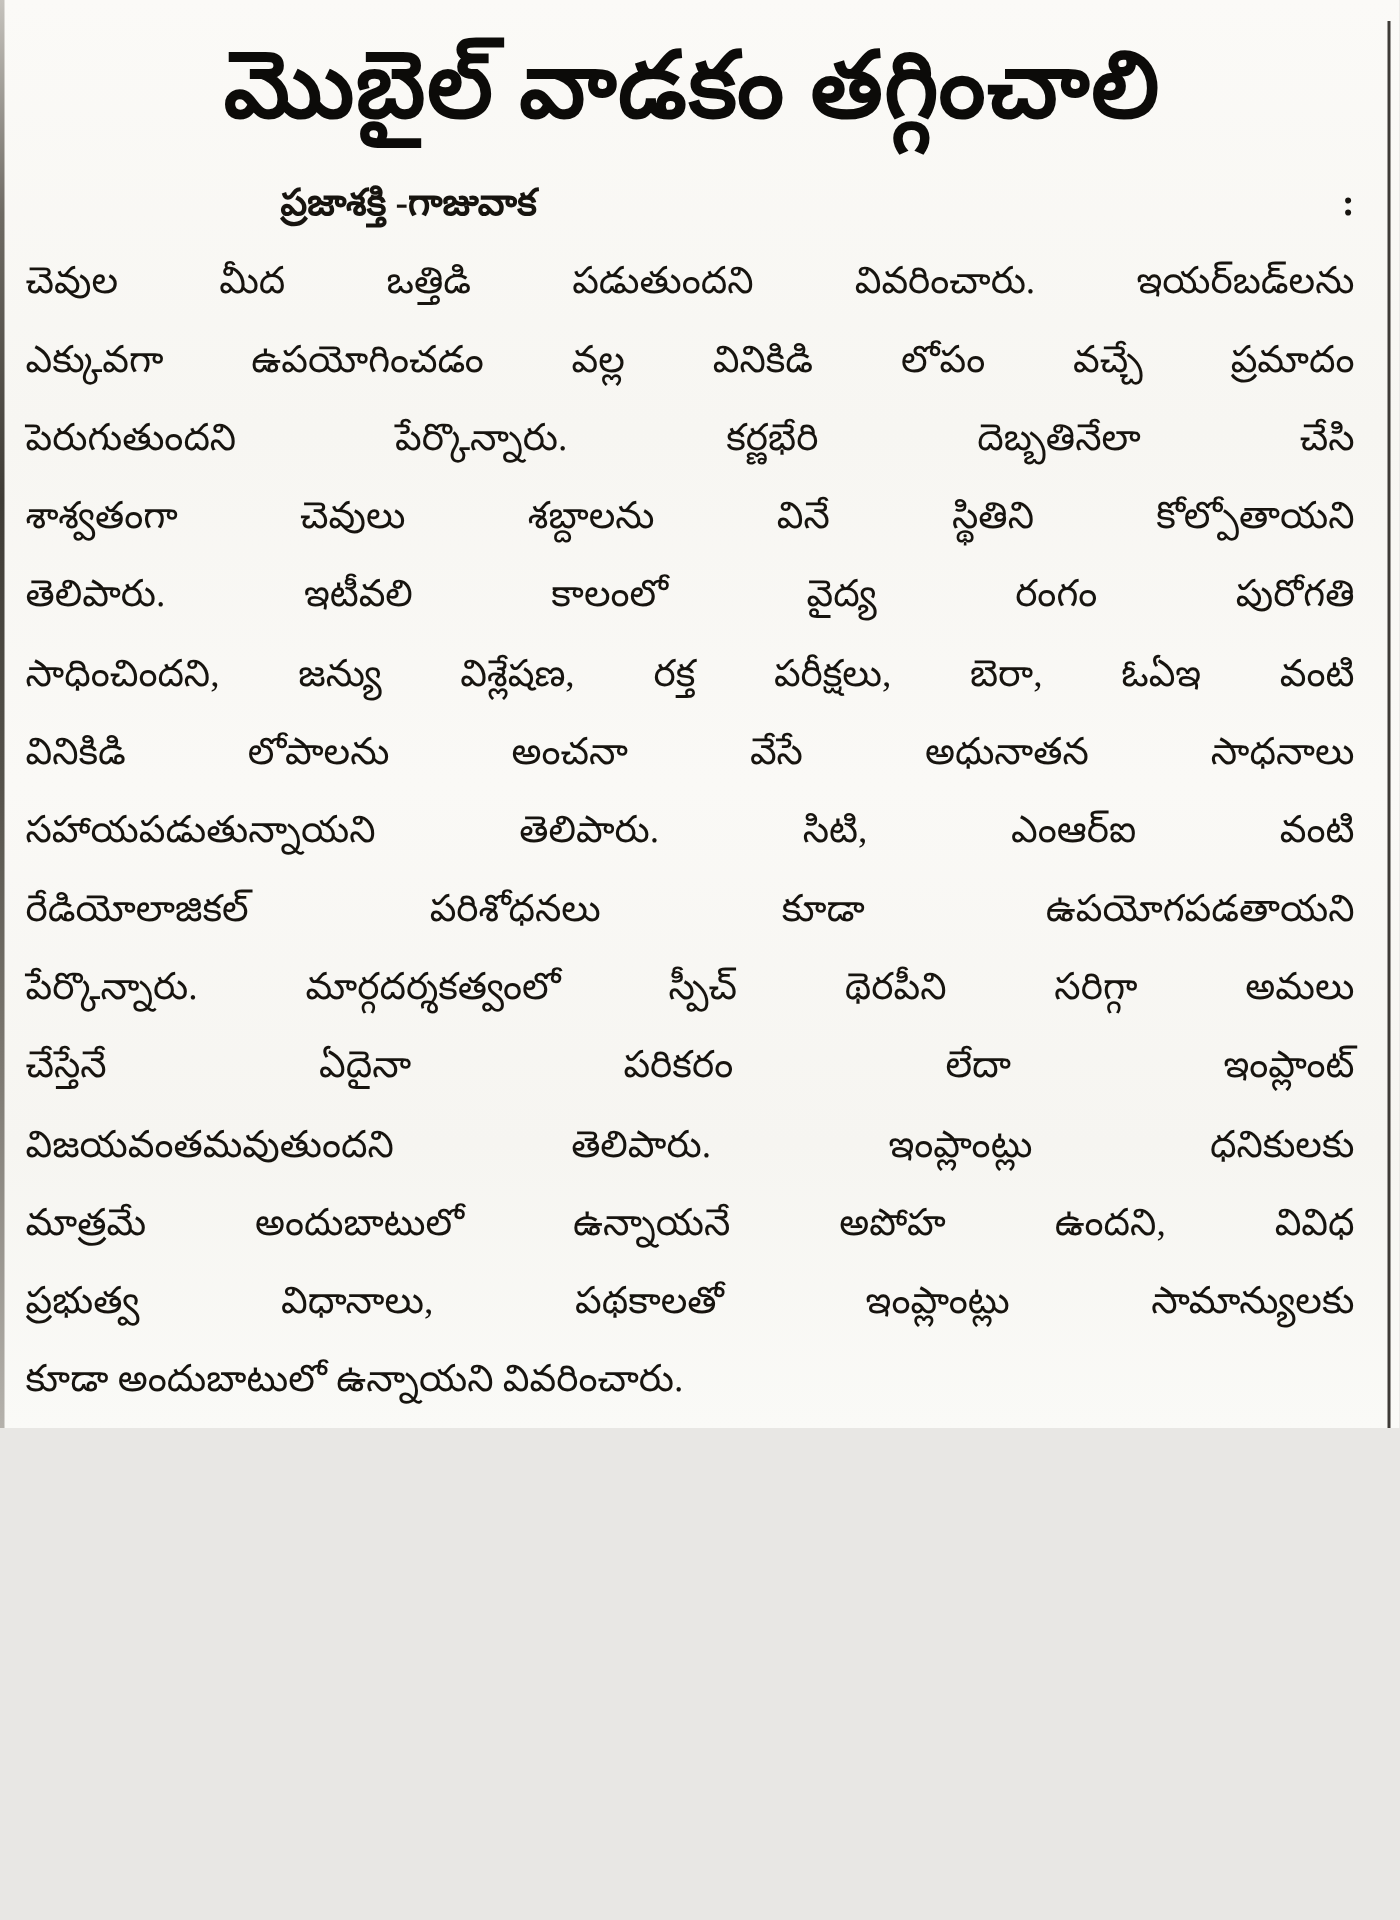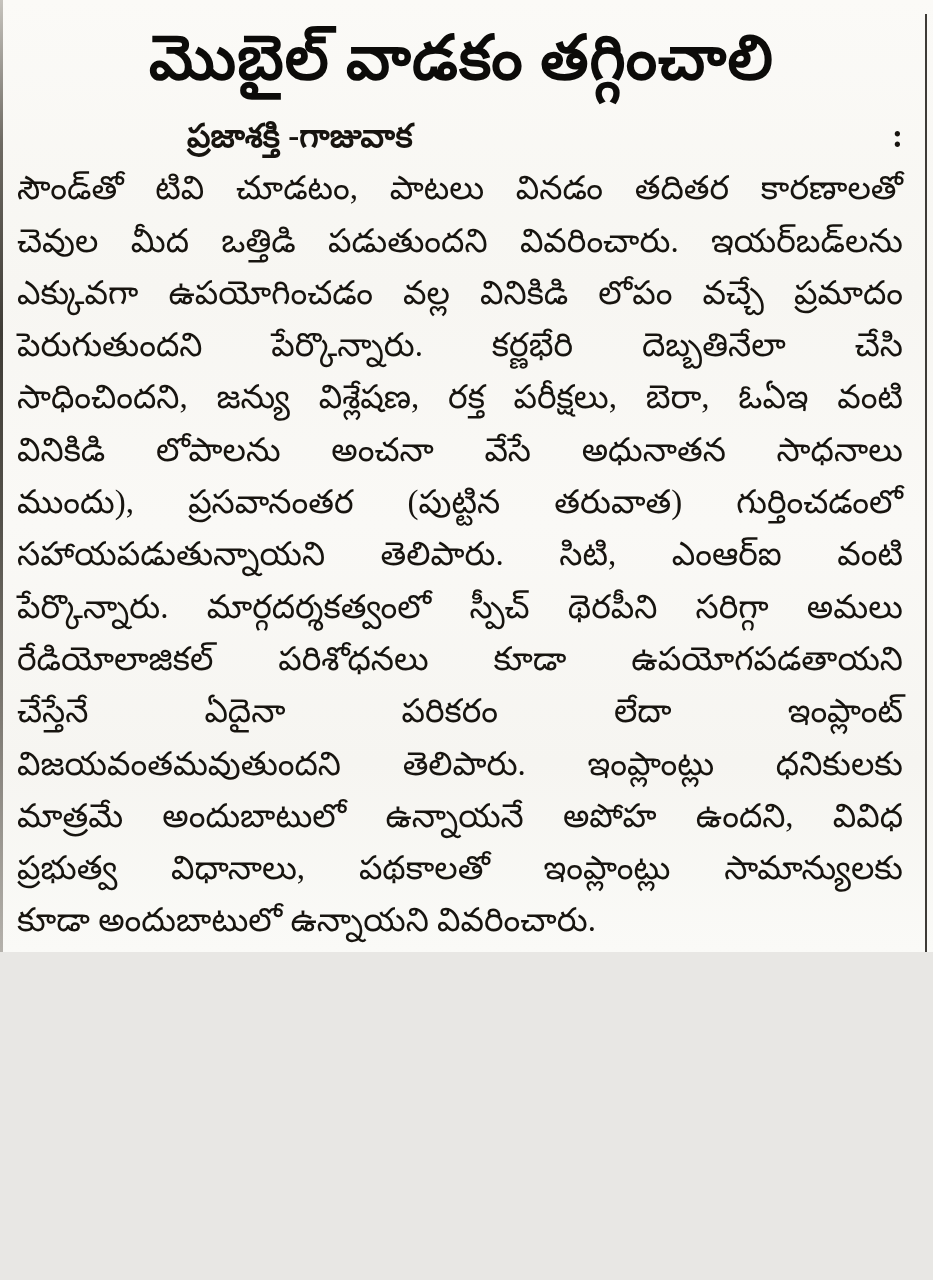--- a/index.html
+++ b/index.html
@@ -44,21 +44,21 @@
     color: #0c0b09;
     white-space: nowrap;
   }
   .article {
     position: absolute;
     left: 17px;
     right: 30px;
     top: 110px;
   }
   .line {
-    font-size: 33px;
+    font-size: 25px;
     line-height: 52.3px;
     height: 52.3px;
     overflow: visible;
     text-align: justify;
     text-align-last: justify;
     -moz-text-align-last: justify;
     color: #17140f;
     white-space: nowrap;
   }
   .line.first {
@@ -86,29 +86,29 @@
   <div class="edge-left"></div>
   <div class="rule-right"></div>
 
   <div class="headline">మొబైల్ వాడకం తగ్గించాలి</div>
 
   <div class="article">
     <div class="line first">
       <span class="dateline">ప్రజాశక్తి -గాజువాక</span>
       <span class="colon">:</span>
     </div>
-    <div class="line">సౌండ్‌తో టివి చూడటం, పాటలు వినడం తదితర కారణాలతో</div>
     <div class="line">చెవుల మీద ఒత్తిడి పడుతుందని వివరించారు. ఇయర్‌బడ్‌లను</div>
     <div class="line">ఎక్కువగా ఉపయోగించడం వల్ల వినికిడి లోపం వచ్చే ప్రమాదం</div>
     <div class="line">పెరుగుతుందని పేర్కొన్నారు. కర్ణభేరి దెబ్బతినేలా చేసి</div>
+    <div class="line">శాశ్వతంగా చెవులు శబ్దాలను వినే స్థితిని కోల్పోతాయని</div>
+    <div class="line">తెలిపారు. ఇటీవలి కాలంలో వైద్య రంగం పురోగతి</div>
     <div class="line">సాధించిందని, జన్యు విశ్లేషణ, రక్త పరీక్షలు, బెరా, ఓఏఇ వంటి</div>
     <div class="line">వినికిడి లోపాలను అంచనా వేసే అధునాతన సాధనాలు</div>
-    <div class="line">ముందు), ప్రసవానంతర (పుట్టిన తరువాత) గుర్తించడంలో</div>
     <div class="line">సహాయపడుతున్నాయని తెలిపారు. సిటి, ఎంఆర్ఐ వంటి</div>
+    <div class="line">రేడియోలాజికల్ పరిశోధనలు కూడా ఉపయోగపడతాయని</div>
     <div class="line">పేర్కొన్నారు. మార్గదర్శకత్వంలో స్పీచ్ థెరపీని సరిగ్గా అమలు</div>
-    <div class="line">రేడియోలాజికల్ పరిశోధనలు కూడా ఉపయోగపడతాయని</div>
     <div class="line">చేస్తేనే ఏదైనా పరికరం లేదా ఇంప్లాంట్</div>
     <div class="line">విజయవంతమవుతుందని తెలిపారు. ఇంప్లాంట్లు ధనికులకు</div>
     <div class="line">మాత్రమే అందుబాటులో ఉన్నాయనే అపోహ ఉందని, వివిధ</div>
     <div class="line">ప్రభుత్వ విధానాలు, పథకాలతో ఇంప్లాంట్లు సామాన్యులకు</div>
     <div class="line last">కూడా అందుబాటులో ఉన్నాయని వివరించారు.</div>
   </div>
 </div>
 
 </body></html>

